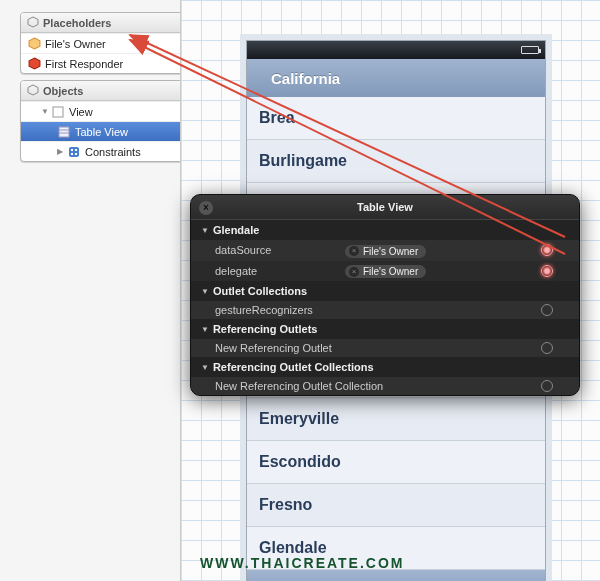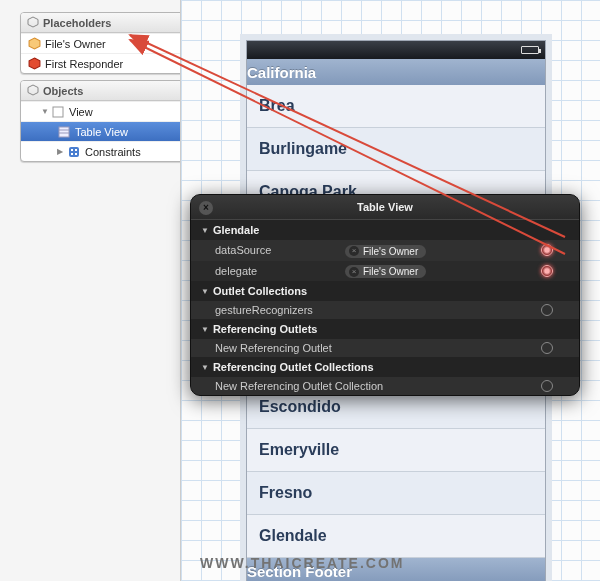--- a/index.html
+++ b/index.html
@@ -25,21 +25,21 @@
                       linear-gradient(90deg, #d0e0f0 1px, transparent 1px);
     background-size: 20px 20px;
     border-left:1px solid #ccc;
   }
 
   
   .device-wrap { position:absolute; left:246px; top:40px; width:300px; border:1px solid #9fa8b5; box-shadow:0 0 0 6px #e0e6ee; background:#fff;}
   .statusbar { height:18px; background: linear-gradient(#3a3f47,#171a1f); display:flex; justify-content:flex-end; align-items:center; padding-right:6px;}
   .battery { width:18px; height:8px; border:1px solid #ddd; border-radius:1px; position:relative;}
   .battery::after{content:""; position:absolute; right:-3px; top:2px;width:2px;height:4px;background:#ddd;}
-  .section-header, .section-footer { height:26px; background: linear-gradient(#a0b4cf,#8299ba); color:#fff; font-weight:bold; font-size:15px; display:flex; align-items:center; padding:0 0; text-shadow:0 -1px 0 rgba(0,0,0,.25);}
+  .section-header, .section-footer { height:38px; background: linear-gradient(#a0b4cf,#8299ba); color:#fff; font-weight:bold; font-size:15px; display:flex; align-items:center; padding:0 24px; text-shadow:0 -1px 0 rgba(0,0,0,.25);}
   .cell { height:43px; border-bottom:1px solid #c8d0da; background:#eef1f7; color:#2a3d5a; font-weight:bold; font-size:16px; display:flex; align-items:center; padding:0 12px;}
   .cell:nth-child(even){background:#e7ecf4;}
 
   
   .hud { position:absolute; left:190px; top:194px; width:390px; background: rgba(30,30,30,.96); border-radius:10px; box-shadow: 0 4px 20px rgba(0,0,0,.6); color:#ddd; font-size:11px; overflow:hidden; border:1px solid #111;}
   .hud-title { text-align:center; font-weight:bold; color:#eee; padding:6px 0; position:relative; background:linear-gradient(#3a3a3a,#2a2a2a); border-bottom:1px solid #444;}
   .hud-close { position:absolute; left:8px; top:6px; width:14px; height:14px; border-radius:50%; background:#555; color:#111; font-size:10px; line-height:14px; text-align:center; font-weight:bold;}
   .hud-section { display:flex; align-items:center; padding:4px 10px; background:#232323;}
   .hud-section .tri { font-size:8px; margin-right:4px; color:#bbb;}
   .hud-section span.lbl { font-weight:bold; color:#eee;}
@@ -48,21 +48,21 @@
   .hud-row .name { flex:0 0 130px; color:#ccc;}
   .hud-row .conn { flex:1; }
   .hud-pill { display:inline-flex; align-items:center; background:#4a4a4a; color:#eee; border-radius:9px; padding:1px 8px 1px 4px; font-size:10px;}
   .hud-pill .x { width:10px;height:10px;border-radius:50%;background:#2a2a2a;color:#888; font-size:8px; line-height:10px; text-align:center; margin-right:4px;}
   .hud-row .port { width:12px; height:12px; border:1px solid #888; border-radius:50%; margin-left:auto;}
   .hud-row .port.filled { background: radial-gradient(circle at 50% 50%, #ffb0b0 30%, #802020 70%); border-color:#faa; box-shadow:0 0 4px #f66;}
 
   
   svg.overlay{ position:absolute; left:0; top:0; width:600px; height:581px; pointer-events:none;}
 
-  .watermark { position:absolute; left:200px; bottom:10px; font-size:14px; color:#737373; letter-spacing:2px; font-weight:bold;}
+  .watermark { position:absolute; left:200px; bottom:10px; font-size:14px; color:#14532d; letter-spacing:2px; font-weight:bold;}
 </style>
 </head>
 <body>
 
 <div class="sidebar">
   <div class="panel">
     <div class="panel-header">
       <span class="icon">
         <svg width="12" height="12" viewBox="0 0 12 12">
             <path d="M6 1l5 2.5v5L6 11 1 8.5v-5L6 1z" fill="none" stroke="#888" stroke-width="1"></path>
@@ -156,24 +156,24 @@
   <div class="cell">
       <span>Chula Vista</span>
     </div>
   <div class="cell">
       <span>Corte Madera</span>
     </div>
   <div class="cell">
       <span>Costa Mesa</span>
     </div>
   <div class="cell">
+      <span>Emeryville</span>
+    </div>
+  <div class="cell">
       <span>Escondido</span>
-    </div>
-  <div class="cell">
-      <span>Emeryville</span>
     </div>
   <div class="cell">
       <span>Fresno</span>
     </div>
   <div class="cell">
       <span>Glendale</span>
     </div>
   <div class="section-footer">
     <span>Section Footer</span>
   </div>

